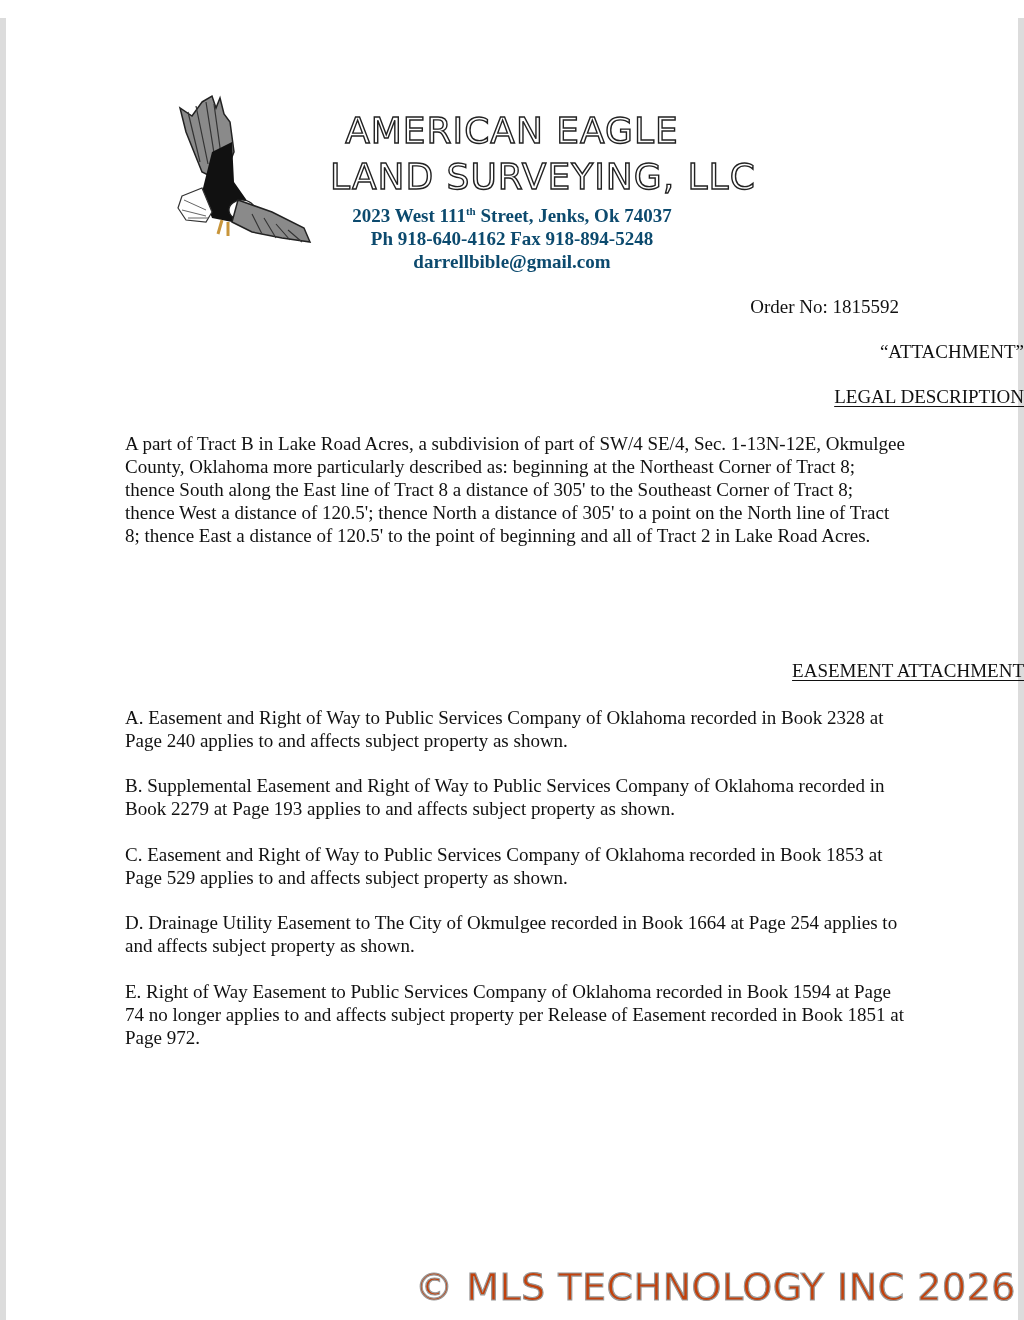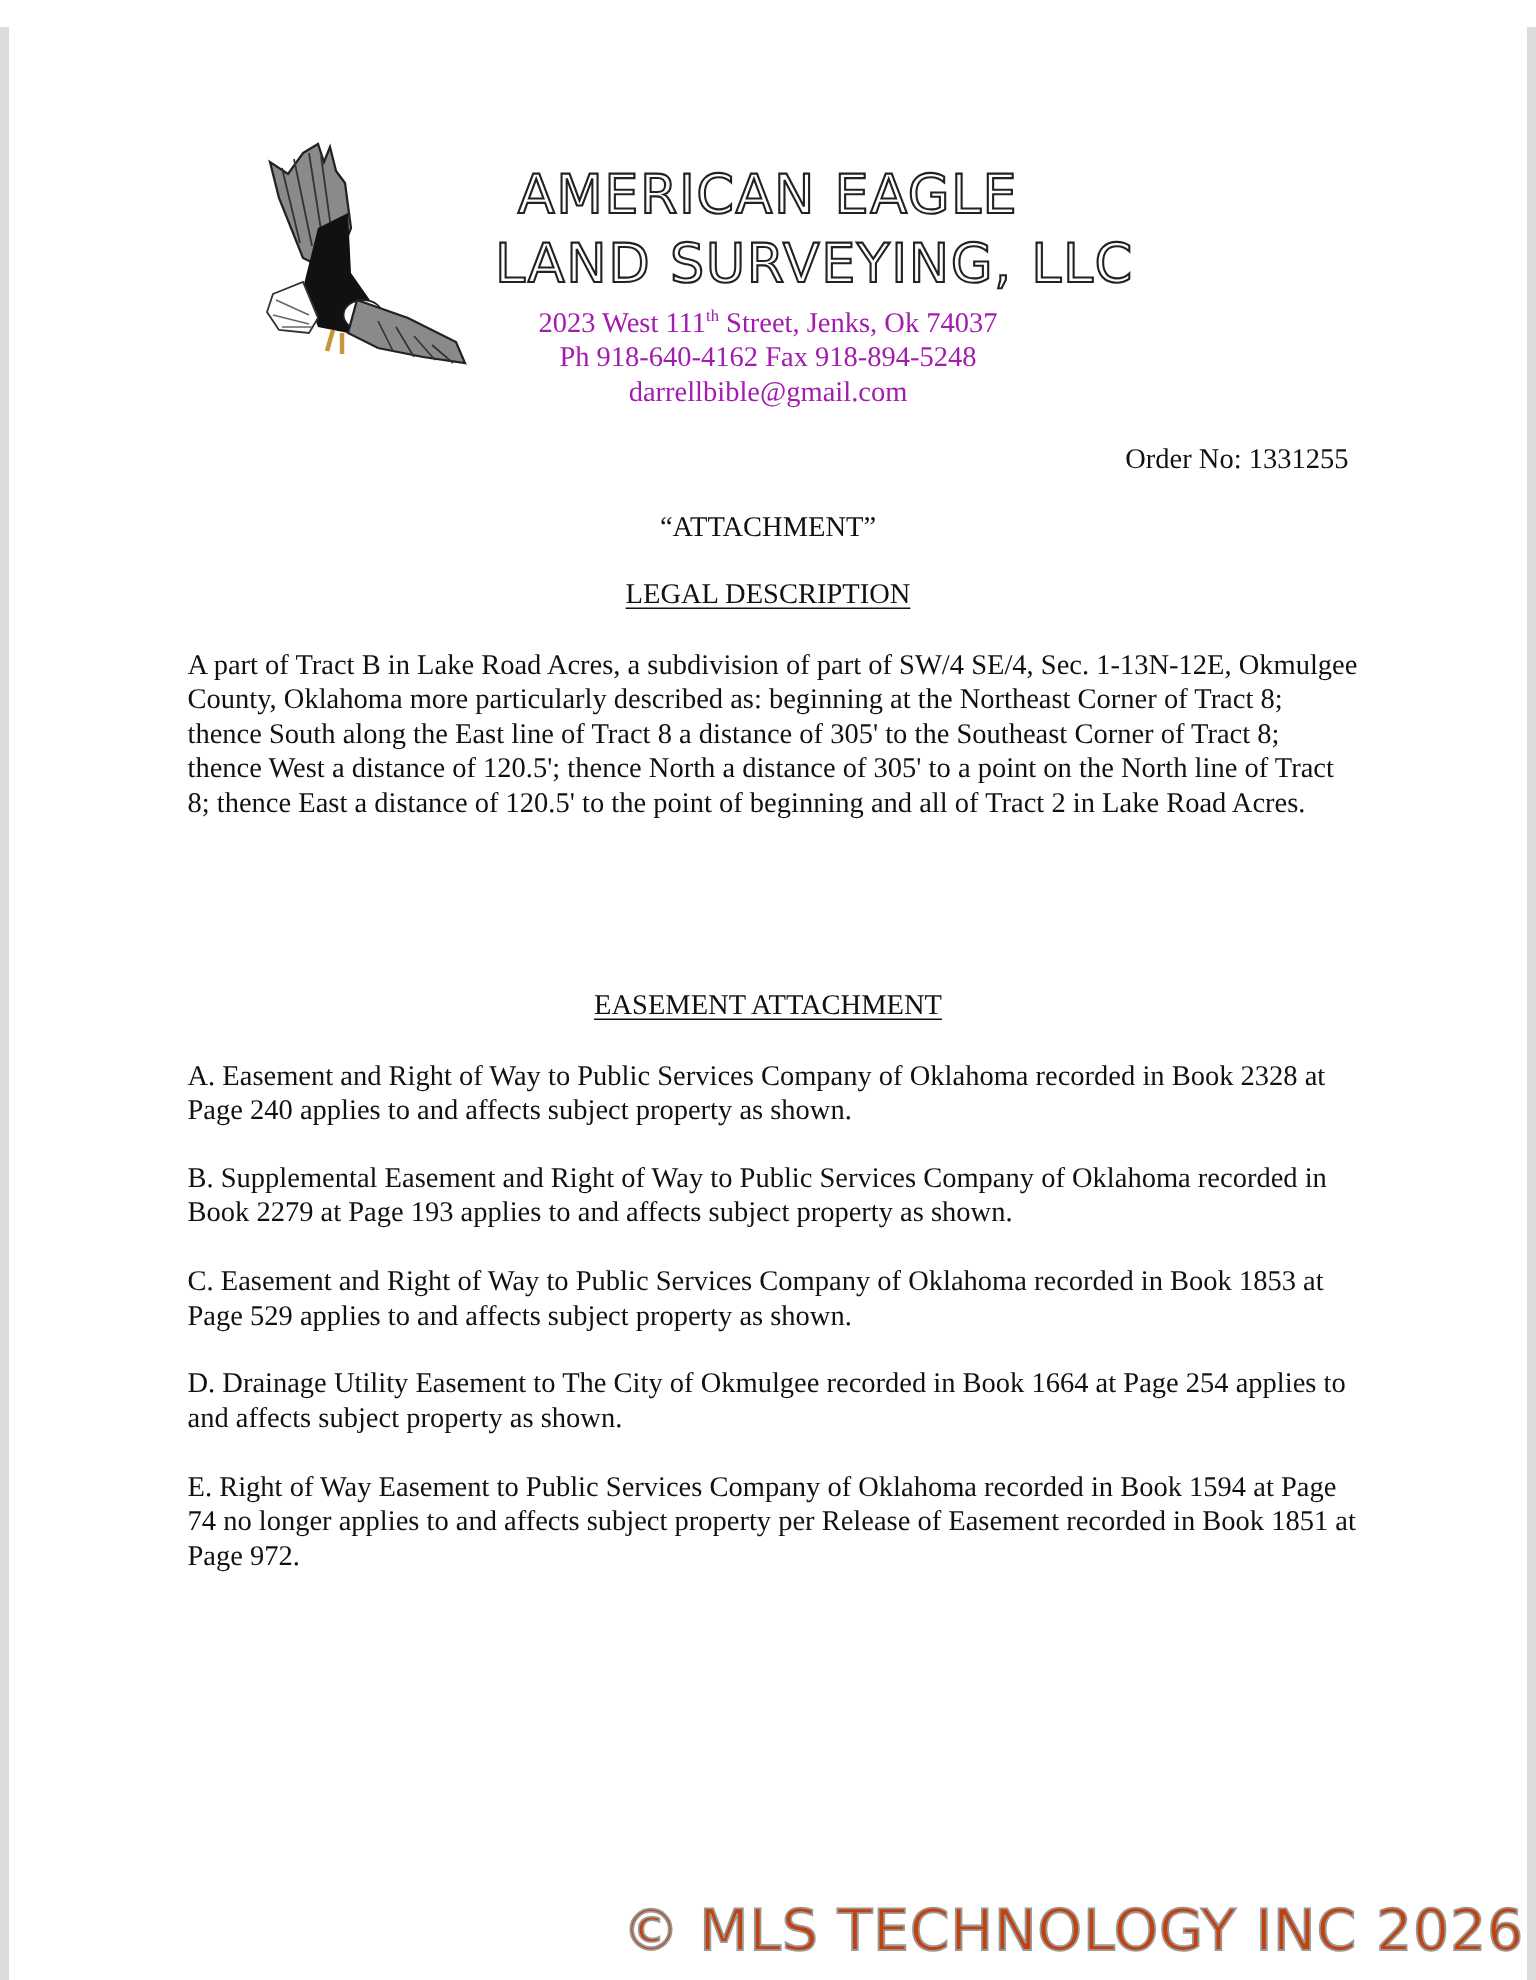--- a/index.html
+++ b/index.html
@@ -6,24 +6,24 @@
     body { width: 1024px; height: 1320px; position: relative; overflow: hidden; font-family: "Liberation Serif", serif; color: #111; }
     .edge-left { position: absolute; left: 0; top: 18px; width: 6px; height: 1302px; background: #dcdcdc; }
     .edge-right { position: absolute; right: 0; top: 18px; width: 6px; height: 1302px; background: #dcdcdc; }
     .page { position: absolute; left: 0; top: 0; width: 1024px; height: 1300px; }
     .logo { position: absolute; left: 172px; top: 92px; width: 140px; height: 158px; }
     .company { position: absolute; left: 330px; top: 108px; width: 364px; text-align: center; }
     .company .name-line {
       font-family: "DejaVu Sans", sans-serif; font-size: 36px; letter-spacing: 1px; line-height: 46px;
       color: #fff; -webkit-text-stroke: 1.4px #222; font-weight: normal; white-space: nowrap;
     }
-    .company .addr { font-family: "Liberation Serif", serif; font-weight: normal; font-size: 19px; line-height: 23px; color: #a21caf; white-space: nowrap; }
+    .company .addr { font-family: "Liberation Serif", serif; font-weight: bold; font-size: 19px; line-height: 23px; color: #0c4a6e; white-space: nowrap; }
     .company .addr sup { font-size: 11px; }
     .order { position: absolute; right: 125px; top: 296px; font-size: 19px; }
-    .heading { position: absolute; left: 0; width: 1024px; text-align: center; font-size: 19px; }
+    .heading { position: absolute; left: 0; width: 1024px; text-align: right; font-size: 19px; }
     .heading.u span { text-decoration: underline; text-underline-offset: 3px; }
     .para { position: absolute; left: 125px; width: 780px; font-size: 19px; line-height: 23px; }
     .watermark { position: absolute; right: 8px; top: 1265px; font-family: "DejaVu Sans", sans-serif; font-size: 38px; color: #c2410c; -webkit-text-stroke: 1.2px #999; letter-spacing: 0.5px; white-space: nowrap; }
   </style>
 </head>
 <body>
 
 <div class="edge-left"></div>
 <div class="edge-right"></div>
 
@@ -51,21 +51,21 @@
   </div>
 
   <div class="company">
     <div class="name-line">AMERICAN EAGLE</div>
     <div class="name-line">LAND SURVEYING, LLC</div>
     <div class="addr"><span>2023 West 111</span><sup>th</sup><span> Street, Jenks, Ok 74037</span></div>
     <div class="addr">Ph 918-640-4162 Fax 918-894-5248</div>
     <div class="addr">darrellbible@gmail.com</div>
   </div>
 
-  <div class="order">Order No: 1331255</div>
+  <div class="order">Order No: 1815592</div>
 
   <div class="heading" style="top:341px;">“ATTACHMENT”</div>
 
   <div class="heading u" style="top:386px;"><span>LEGAL DESCRIPTION</span></div>
 
   <div class="para" style="top:432px;">A part of Tract B in Lake Road Acres, a subdivision of part of SW/4 SE/4, Sec. 1-13N-12E, Okmulgee County, Oklahoma more particularly described as: beginning at the Northeast Corner of Tract 8; thence South along the East line of Tract 8 a distance of 305' to the Southeast Corner of Tract 8; thence West a distance of 120.5'; thence North a distance of 305' to a point on the North line of Tract 8; thence East a distance of 120.5' to the point of beginning and all of Tract 2 in Lake Road Acres.</div>
 
   <div class="heading u" style="top:660px;"><span>EASEMENT ATTACHMENT</span></div>
 
   <div class="para" style="top:706px;">A.  Easement and Right of Way to Public Services Company of Oklahoma recorded in Book 2328 at Page 240 applies to and affects subject property as shown.</div>

